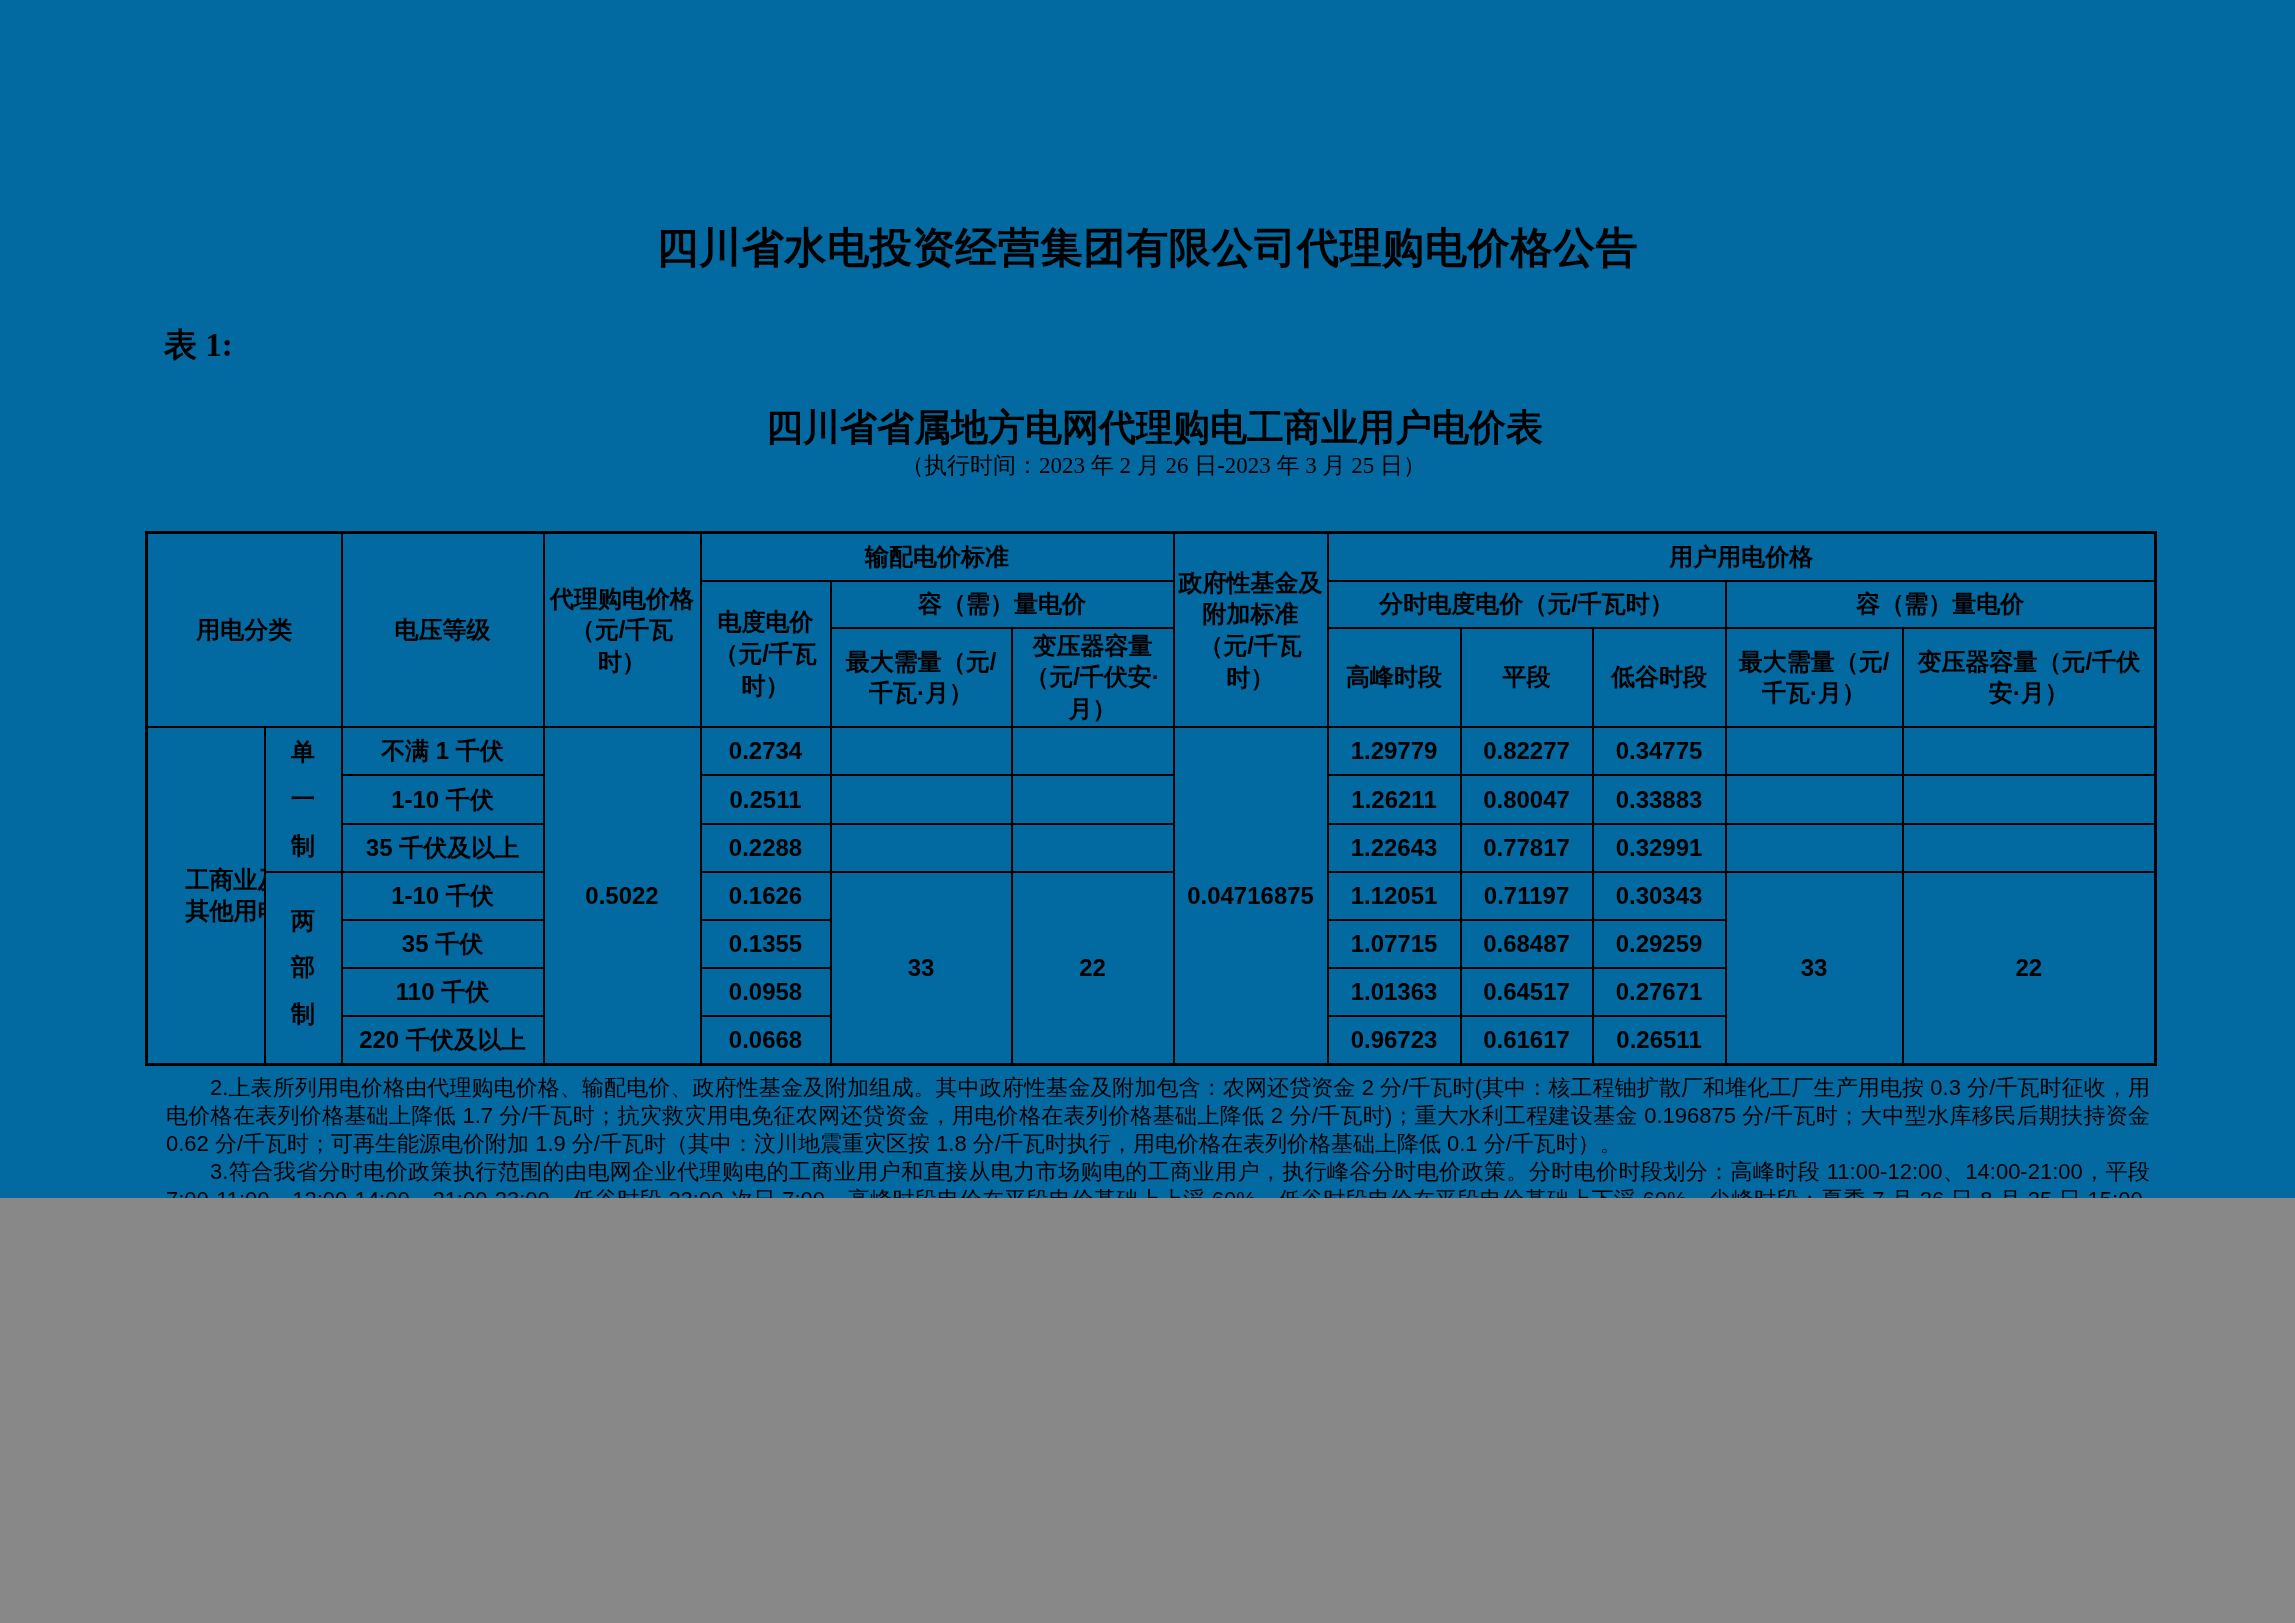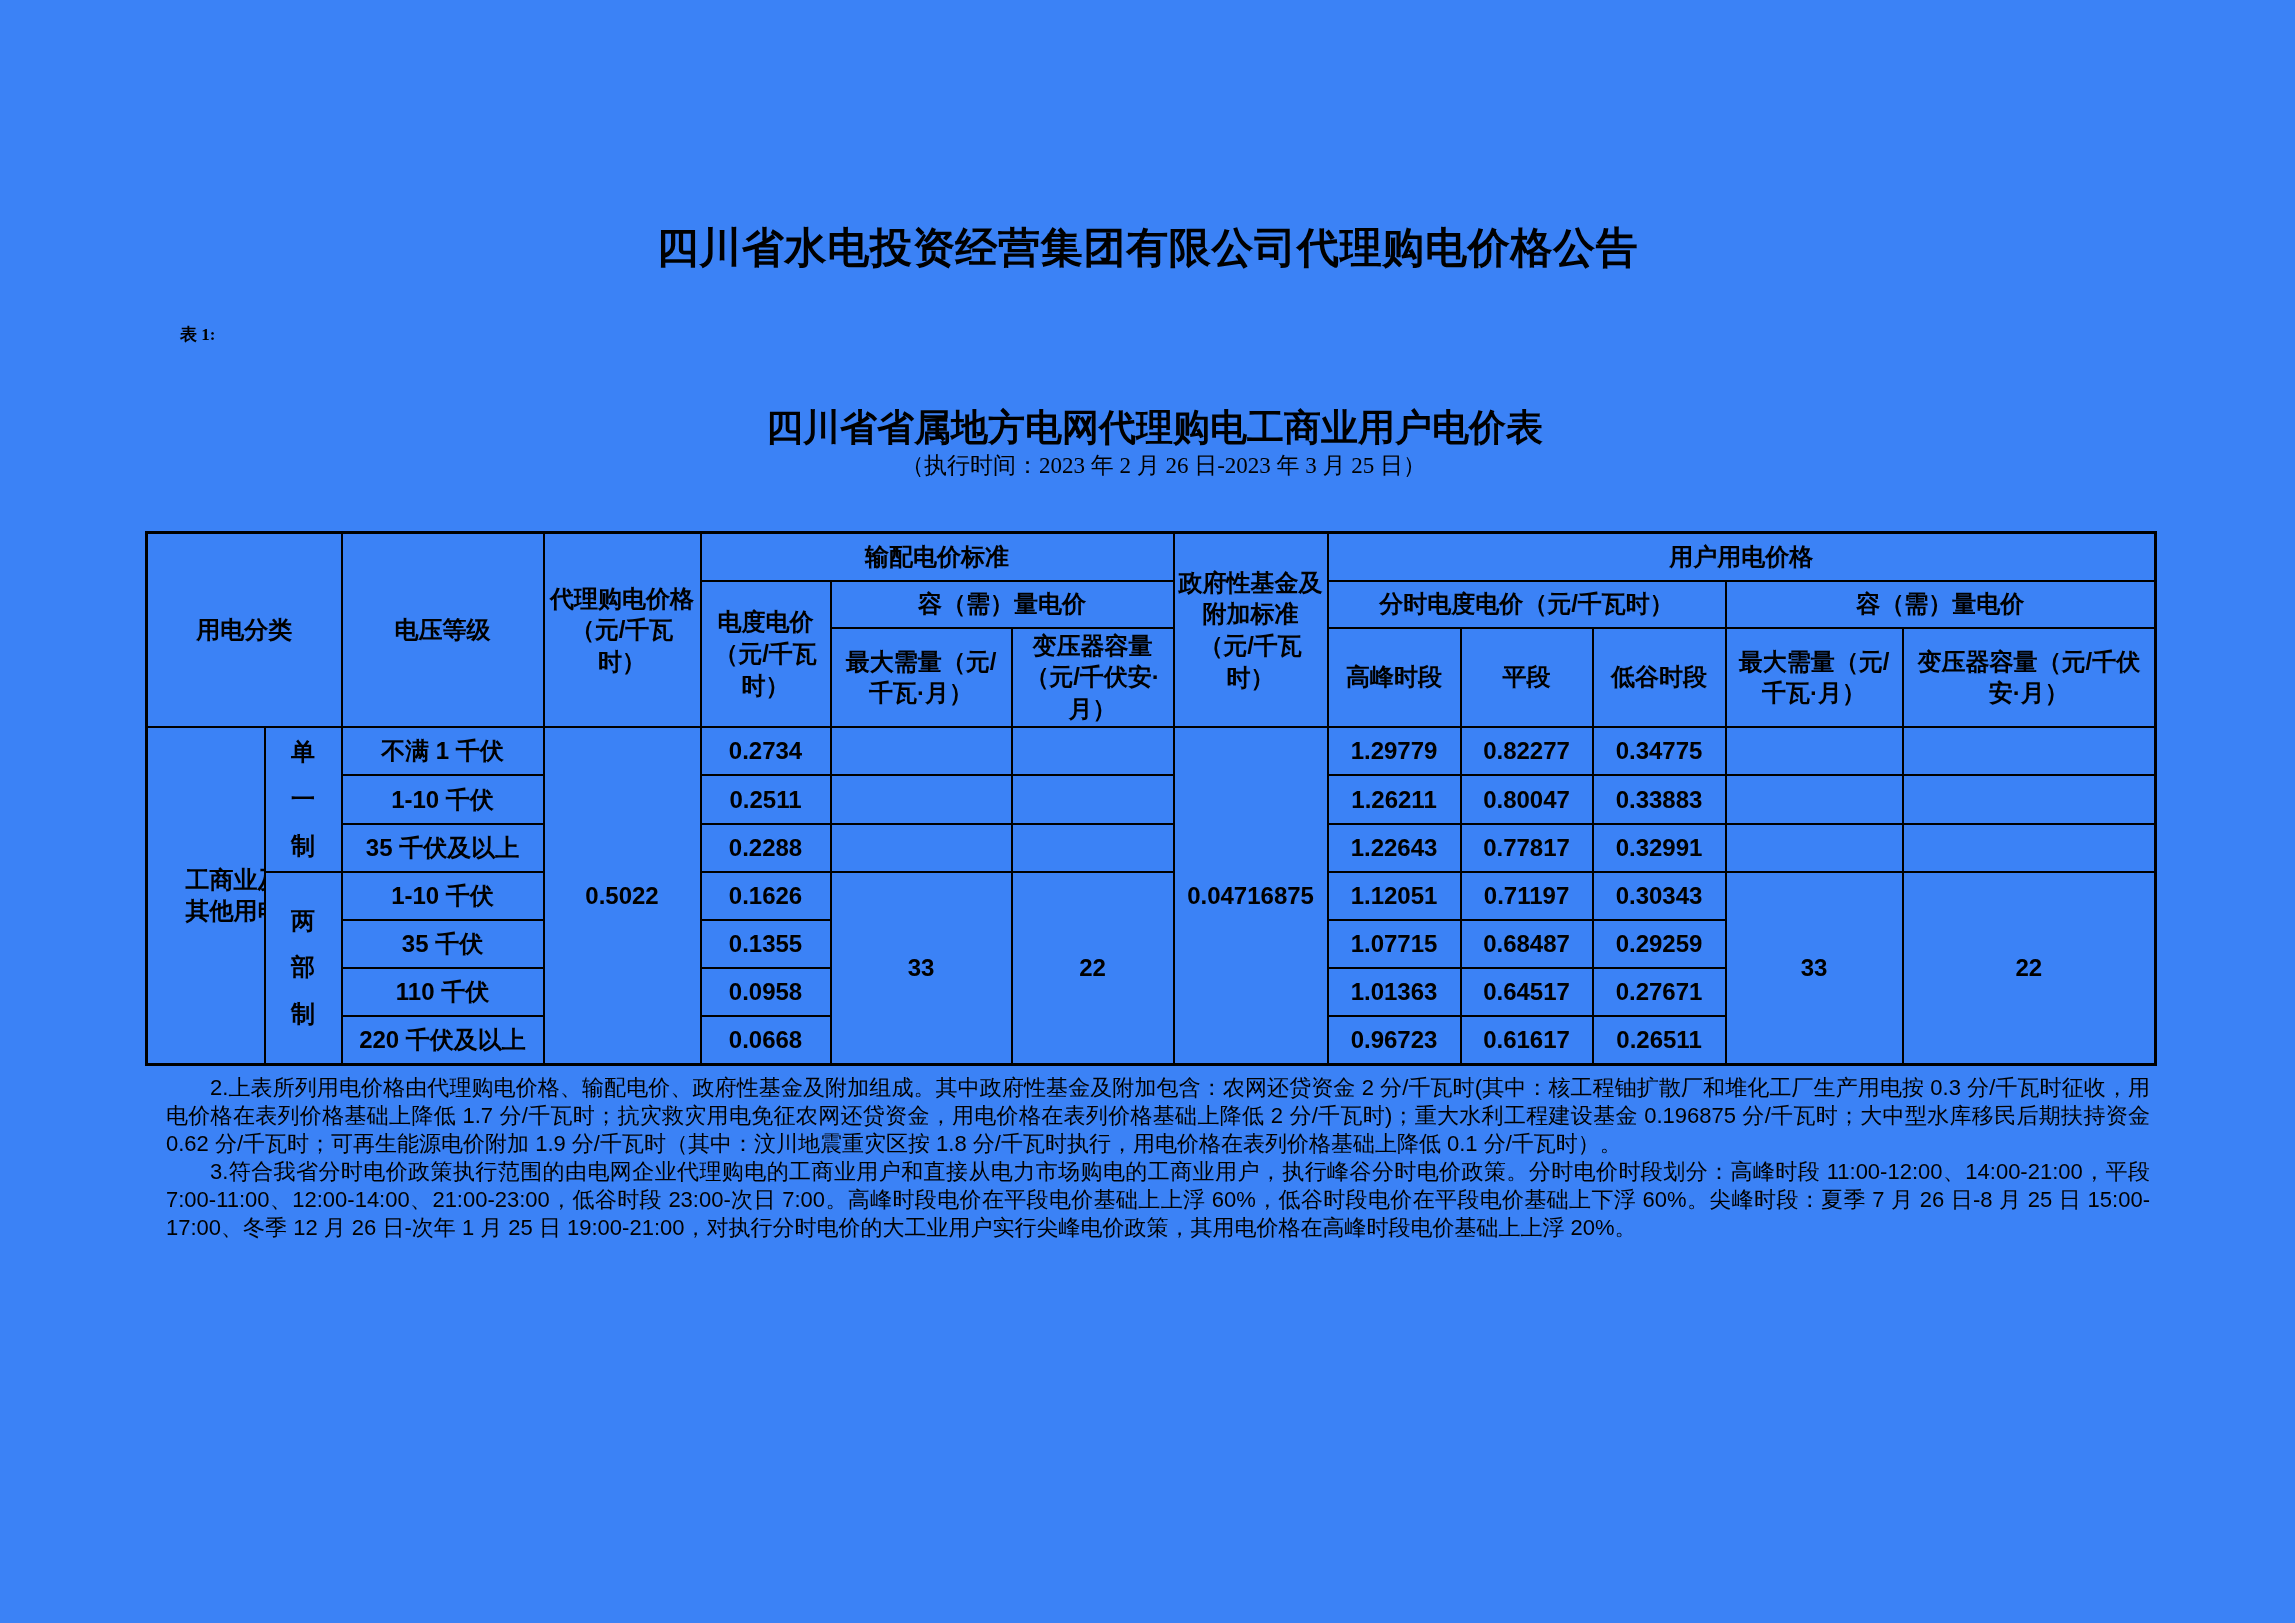--- a/index.html
+++ b/index.html
@@ -1,38 +1,38 @@
 <!DOCTYPE html>
 <html style="font-size:10.5px"><head>
 <meta charset="utf-8">
 <style>
   * { margin: 0; padding: 0; box-sizing: border-box; }
   html, body { background: #888; }
   .page {
     position: relative;
     width: 2295px;
-    height: 1623px;
-    background: #3b82f6;
+    height: 1198px;
+    background: #0369a1;
     color: #000;
     overflow: hidden;
     font-family: "Liberation Sans", "DejaVu Sans", sans-serif;
   }
   .main-title {
     position: absolute;
     top: 220px; left: 0;
     width: 100%;
     text-align: center;
     font-size: 42px;
     font-weight: bold;
     letter-spacing: 0.7px;
   }
   .table-label {
     position: absolute;
-    left: 180px; top: 323px;
-    font-size: 17px;
+    left: 164px; top: 323px;
+    font-size: 33px;
     font-weight: bold;
     font-family: "Liberation Serif", "DejaVu Serif", serif;
   }
   .subtitle {
     position: absolute;
     top: 403px; left: 7px;
     width: 100%;
     text-align: center;
     font-size: 37px;
     font-weight: bold;

